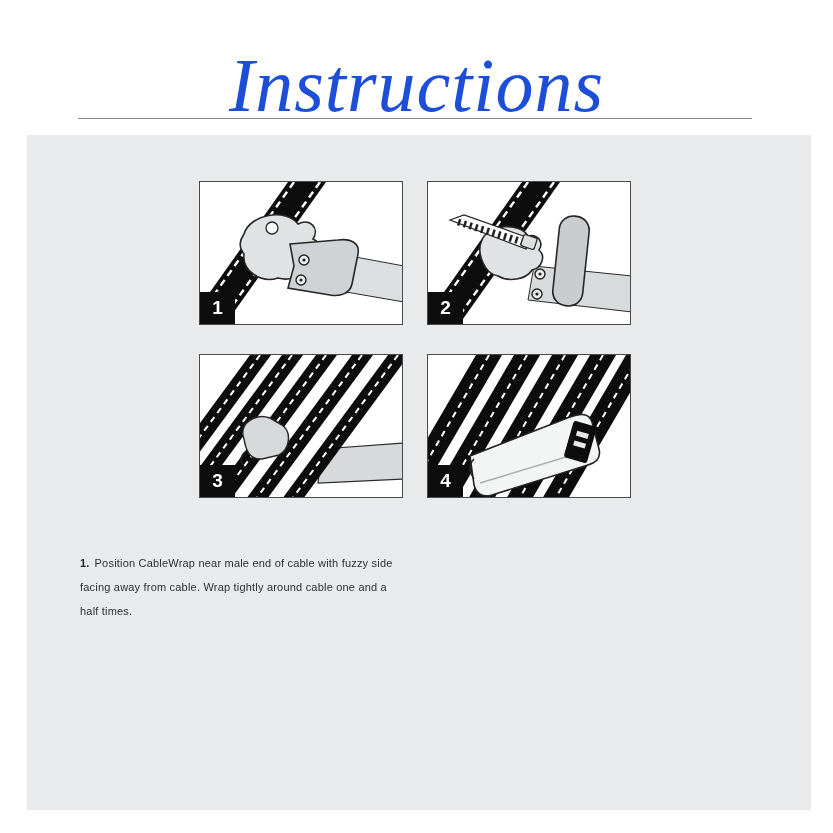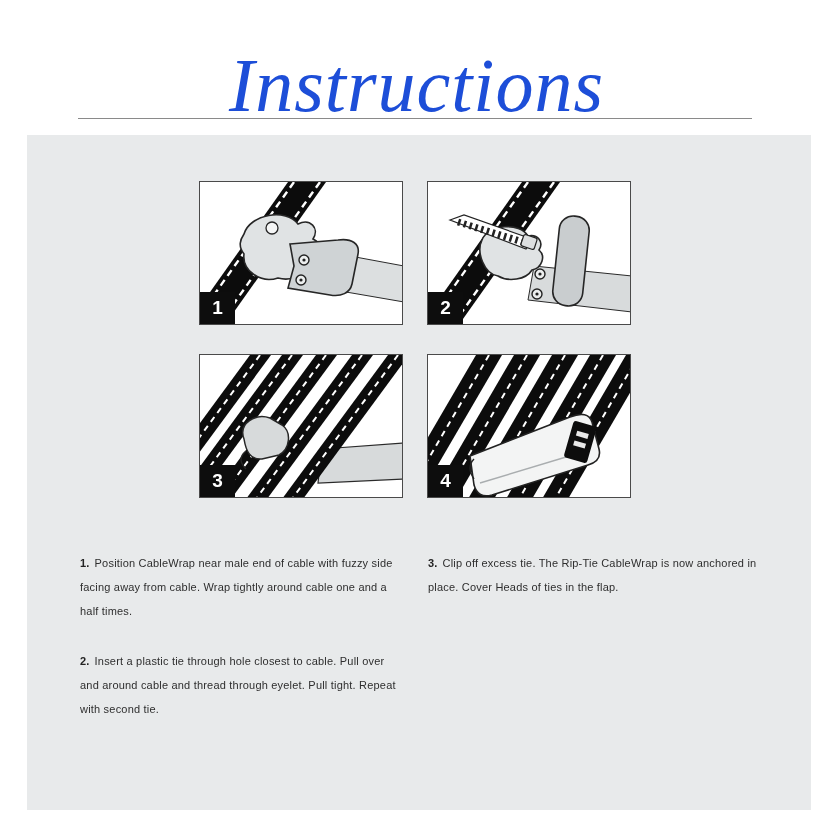--- a/index.html
+++ b/index.html
@@ -145,18 +145,16 @@
       <rect x="146" y="87" width="12" height="5" fill="#e8e8e8"></rect>
     </g>
   </svg>
   <div class="badge">
       <span>4</span>
     </div>
 </div>
 
 <div class="col col-left">
   <p><span class="num">1.</span><span>Position CableWrap near male end of cable with fuzzy side facing away from cable. Wrap tightly around cable one and a half times.</span></p>
-  <p><span class="num">2.</span><span>Insert a plastic tie through hole closest to cable. Pull over and around cable and thread through eyelet. Pull tight. Repeat with second tie.</span></p>
 </div>
 
 <div class="col col-right">
-  <p><span class="num">3.</span><span>Clip off excess tie. The Rip-Tie CableWrap is now anchored in place. Cover Heads of ties in the flap.</span></p>
 </div>
 
 </body></html>

